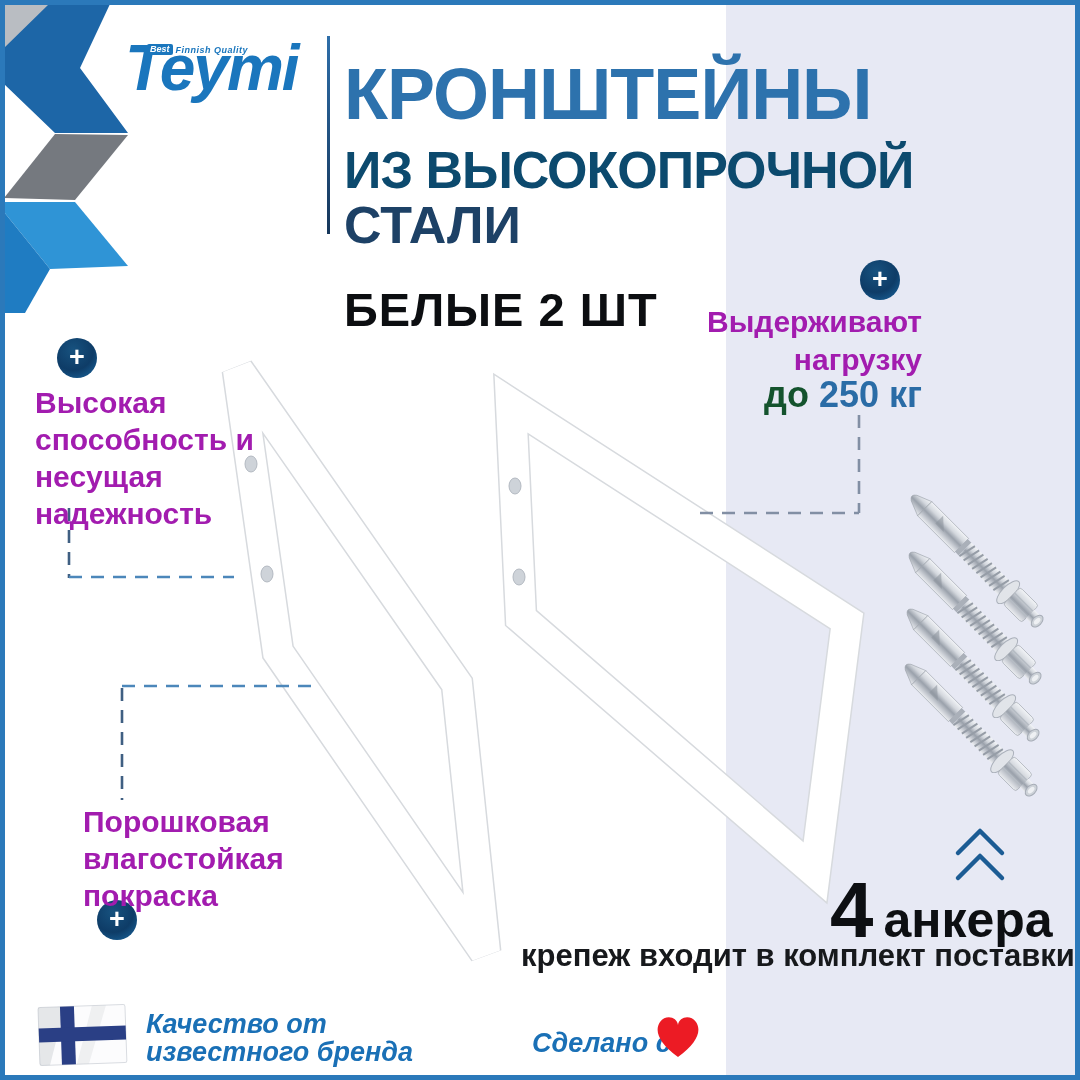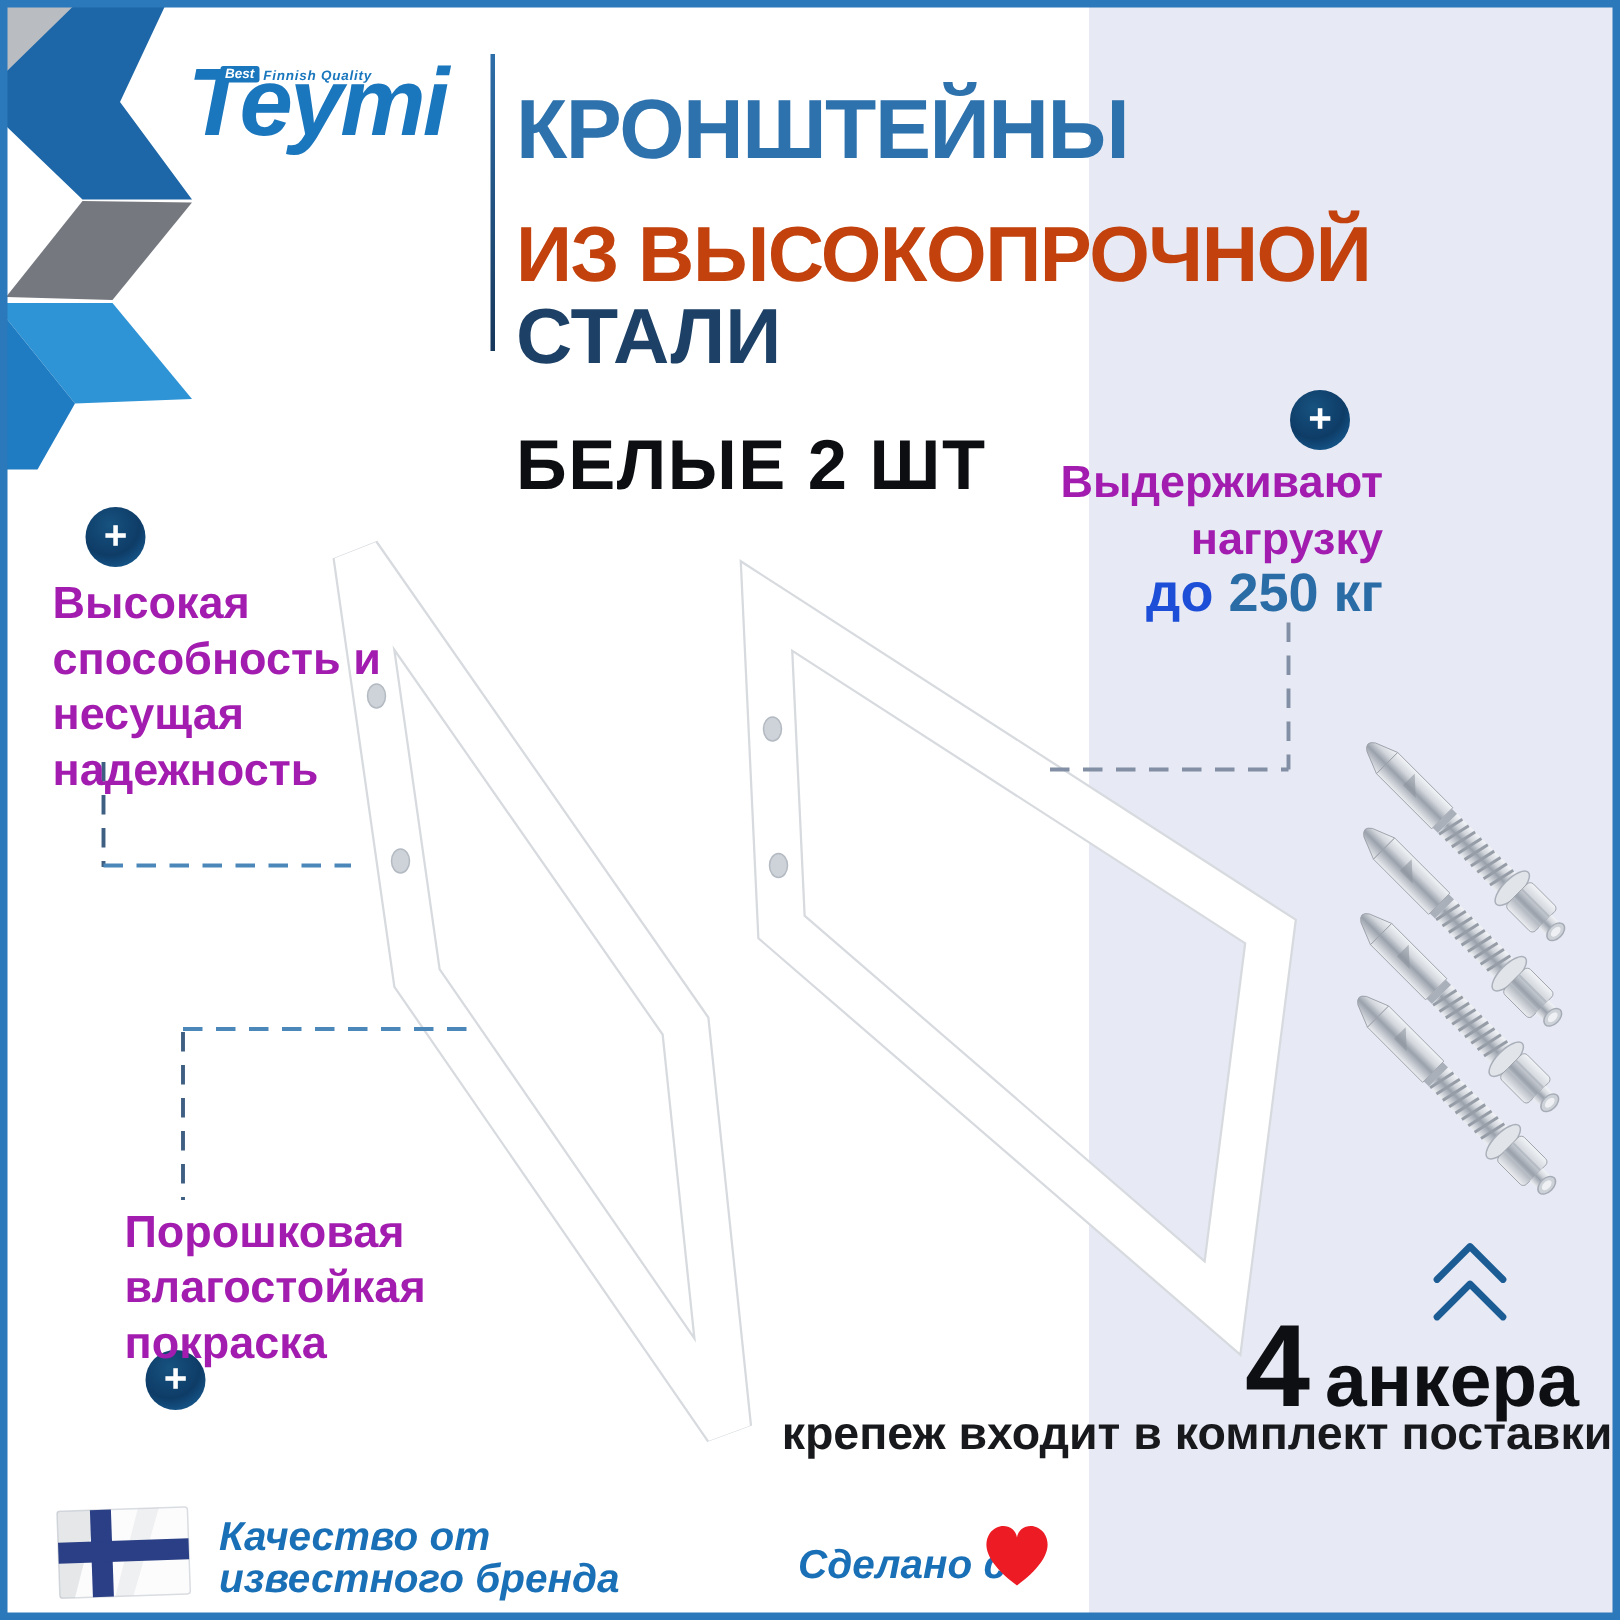--- a/index.html
+++ b/index.html
@@ -11,36 +11,36 @@
   
   #brand{left:125px;top:36px;z-index:6;}
   #brand-tagline{position:absolute;left:22px;top:8px;display:flex;align-items:flex-end;gap:3px;}
   #brand-badge{background:#1a76bd;color:#fff;font-size:9px;font-weight:bold;font-style:italic;
                padding:0 3px;border-radius:2px;line-height:11px;}
   #brand-rest{color:#1a76bd;font-size:9px;font-weight:bold;font-style:italic;letter-spacing:.5px;}
   #brand-name{color:#1a76bd;font-size:64px;font-weight:bold;font-style:italic;letter-spacing:-2px;line-height:64px;}
   #divider{left:327px;top:36px;width:3px;height:198px;background:linear-gradient(180deg,#2e6ea9,#16365a);}
   
   .t-line{left:344px;font-weight:bold;line-height:1;white-space:nowrap;z-index:6;}
-  #title1{top:58px;font-size:56px;letter-spacing:-1px;color:#2d72ad;}
-  #title2{top:144px;font-size:52px;letter-spacing:-1px;color:#c2410c;}
+  #title1{top:58px;font-size:72px;letter-spacing:-1px;color:#2d72ad;}
+  #title2{top:144px;font-size:52px;letter-spacing:-1px;color:#0c4a6e;}
   #title3{top:199px;font-size:52px;color:#1d4166;}
   #subtitle{top:286px;font-size:47px;color:#0c0e11;letter-spacing:1px;}
   
   .plus-circle{width:40px;height:40px;border-radius:50%;z-index:7;
     background:radial-gradient(circle at 40% 30%,#17527f,#0e3c67 55%,#155588 80%,#3584bb 100%);
     color:#fff;display:flex;align-items:center;justify-content:center;
     font-size:27px;font-weight:bold;line-height:1;padding-bottom:2px;box-sizing:border-box;}
   
   .feat{font-weight:bold;color:#a21caf;z-index:7;}
   #feat-strength{left:35px;top:384px;font-size:30px;line-height:37px;}
   #feat-coating{left:83px;top:803px;font-size:30px;line-height:37px;}
   #feat-load{right:158px;top:303px;font-size:30px;line-height:38px;text-align:right;}
   #feat-load-value{right:158px;top:374px;font-size:36px;font-weight:bold;text-align:right;z-index:7;}
-  #feat-load-value .vpre{color:#1d4ed8;}
+  #feat-load-value .vpre{color:#14532d;}
   #feat-load-value .vnum{color:#2a6ca6;}
   
   #anchors-line{left:830px;top:870px;display:flex;align-items:baseline;gap:10px;color:#0d0f12;z-index:7;}
   #anchors-count{font-size:78px;font-weight:bold;line-height:80px;}
   #anchors-unit{font-size:50px;font-weight:bold;}
   #anchors-note{left:516px;top:938px;width:564px;text-align:center;font-size:31px;font-weight:bold;color:#17191c;z-index:7;}
   
   #quality{left:146px;top:1010px;font-size:27px;line-height:28px;font-weight:bold;font-style:italic;color:#1a70b6;z-index:7;}
   #made-with{left:532px;top:1028px;font-size:27px;font-weight:bold;font-style:italic;color:#1a70b6;z-index:7;}
   #heart{left:652px;top:1012px;z-index:7;}

